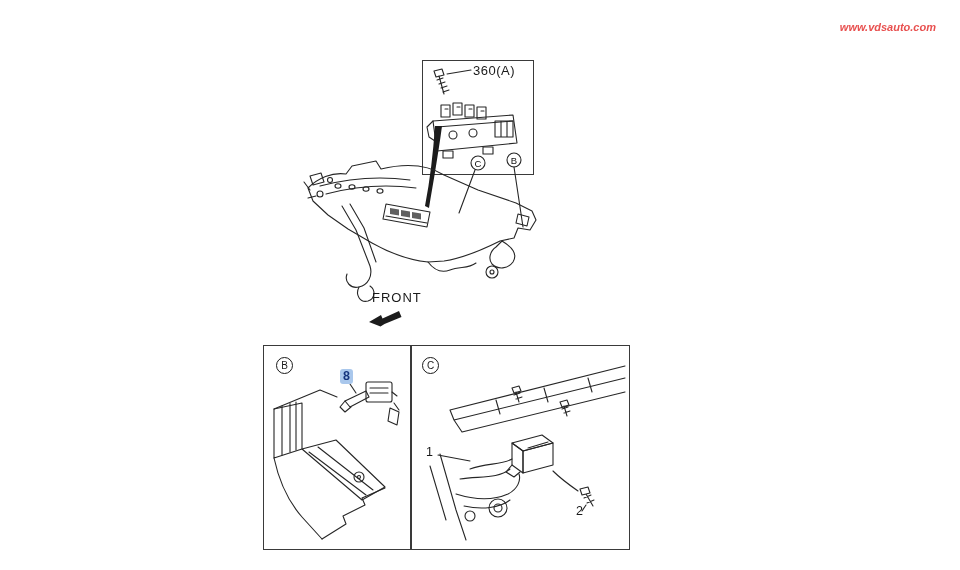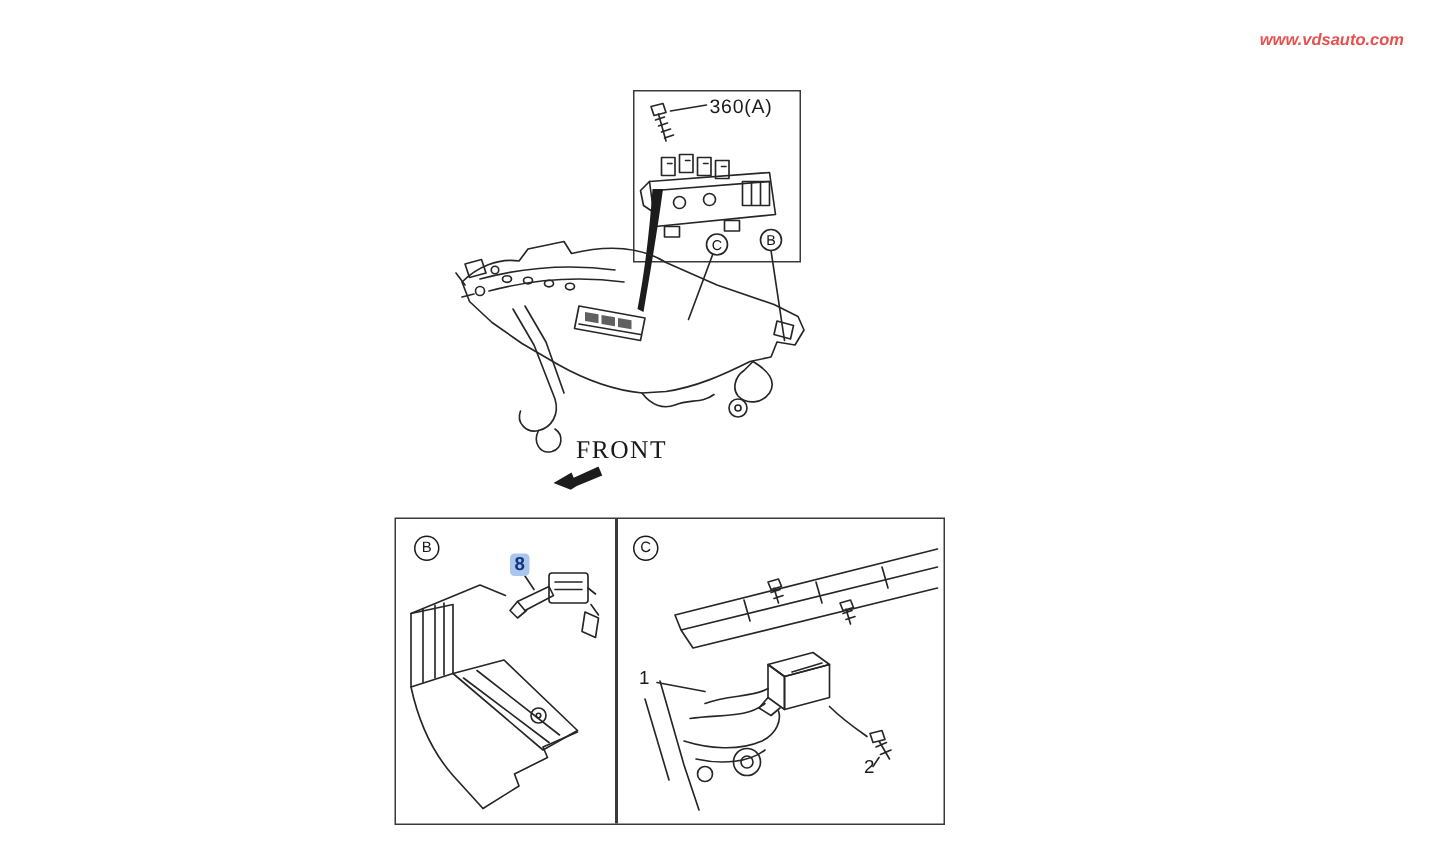--- a/index.html
+++ b/index.html
@@ -15,21 +15,21 @@
   .logo-reg{position:absolute;top:-2px;right:0;font-size:10px;color:#e8504f;font-style:normal;font-weight:bold;}
   .logo-url{margin-top:3px;font-size:11px;font-weight:bold;color:#e8504f;font-style:italic;}
 
   
   .inset-box{position:absolute;left:422px;top:24px;width:110px;height:113px;border:1.5px solid #3a3a3a;margin-top:36px;}
   .inset-label{position:absolute;left:50px;top:2px;font-size:13px;letter-spacing:.5px;}
   .inset-svg{position:absolute;left:0;top:0;}
 
   
   .main-svg{position:absolute;left:280px;top:120px;}
-  .front-label{position:absolute;left:384px;top:290px;font-size:17px;letter-spacing:1px;font-family:Liberation Serif, serif;}
+  .front-label{position:absolute;left:372px;top:290px;font-size:13px;letter-spacing:1px;}
   .front-arrow{position:absolute;left:366px;top:306px;}
 
   
   .panels{position:absolute;left:263px;top:345px;width:365px;height:203px;border:1.5px solid #3a3a3a;}
   .panel-divider{position:absolute;left:146px;top:0;width:2px;height:100%;background:#3a3a3a;}
   .badge{position:absolute;width:15px;height:15px;border:1.3px solid #1a1a1a;border-radius:50%;
          display:flex;align-items:center;justify-content:center;font-size:10px;background:#fff;}
   .badge-b{left:12px;top:11px;}
   .badge-c{left:158px;top:11px;}
   .part-num{position:absolute;font-size:12.5px;line-height:1.2;}

